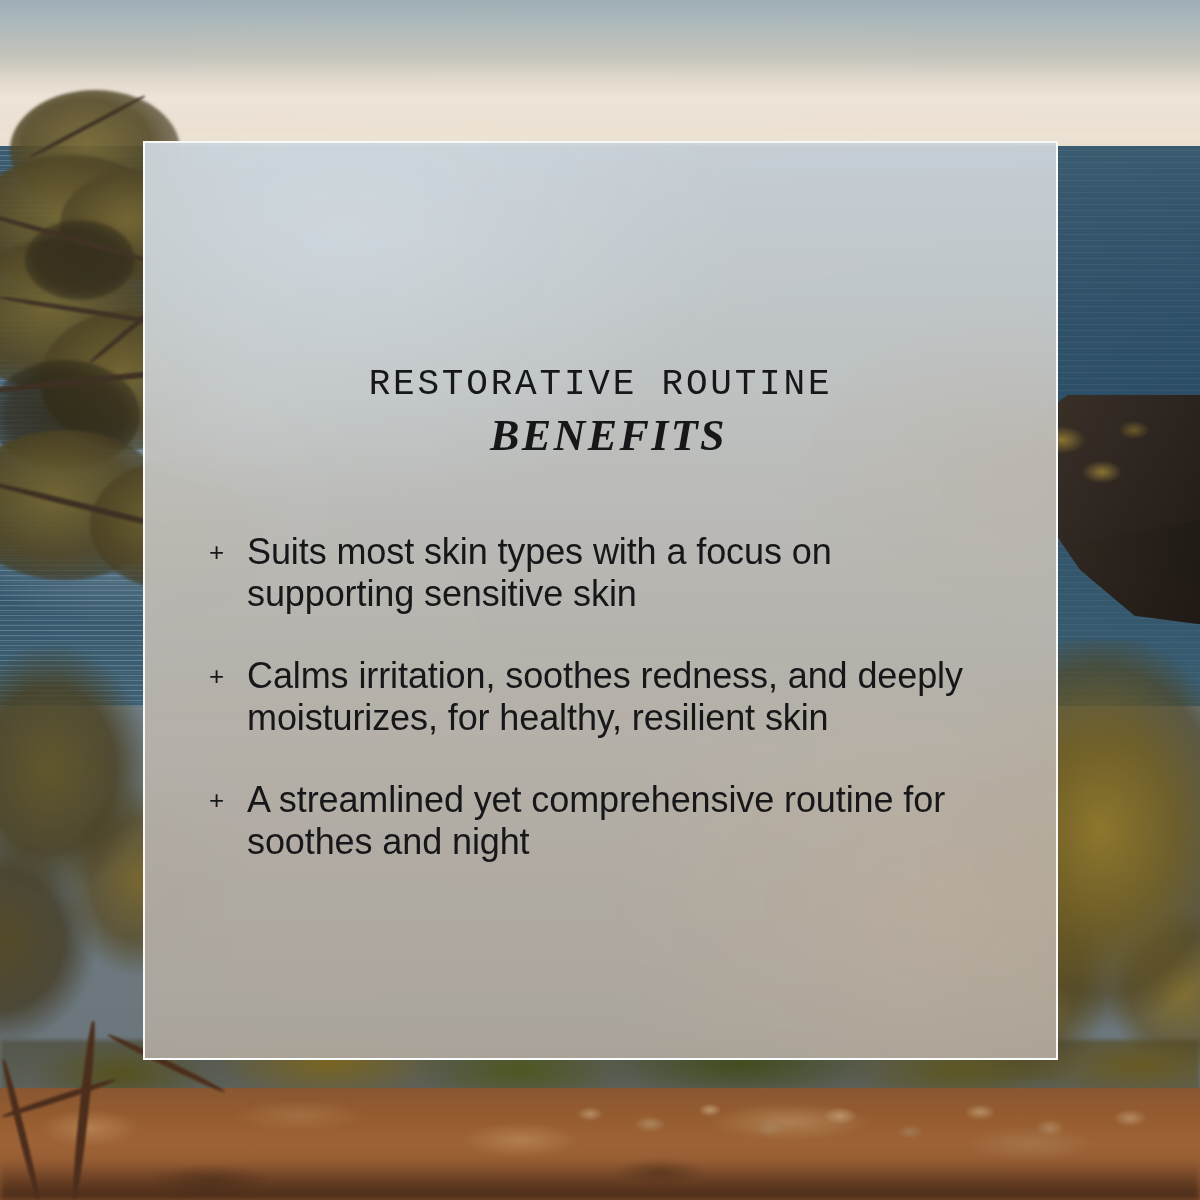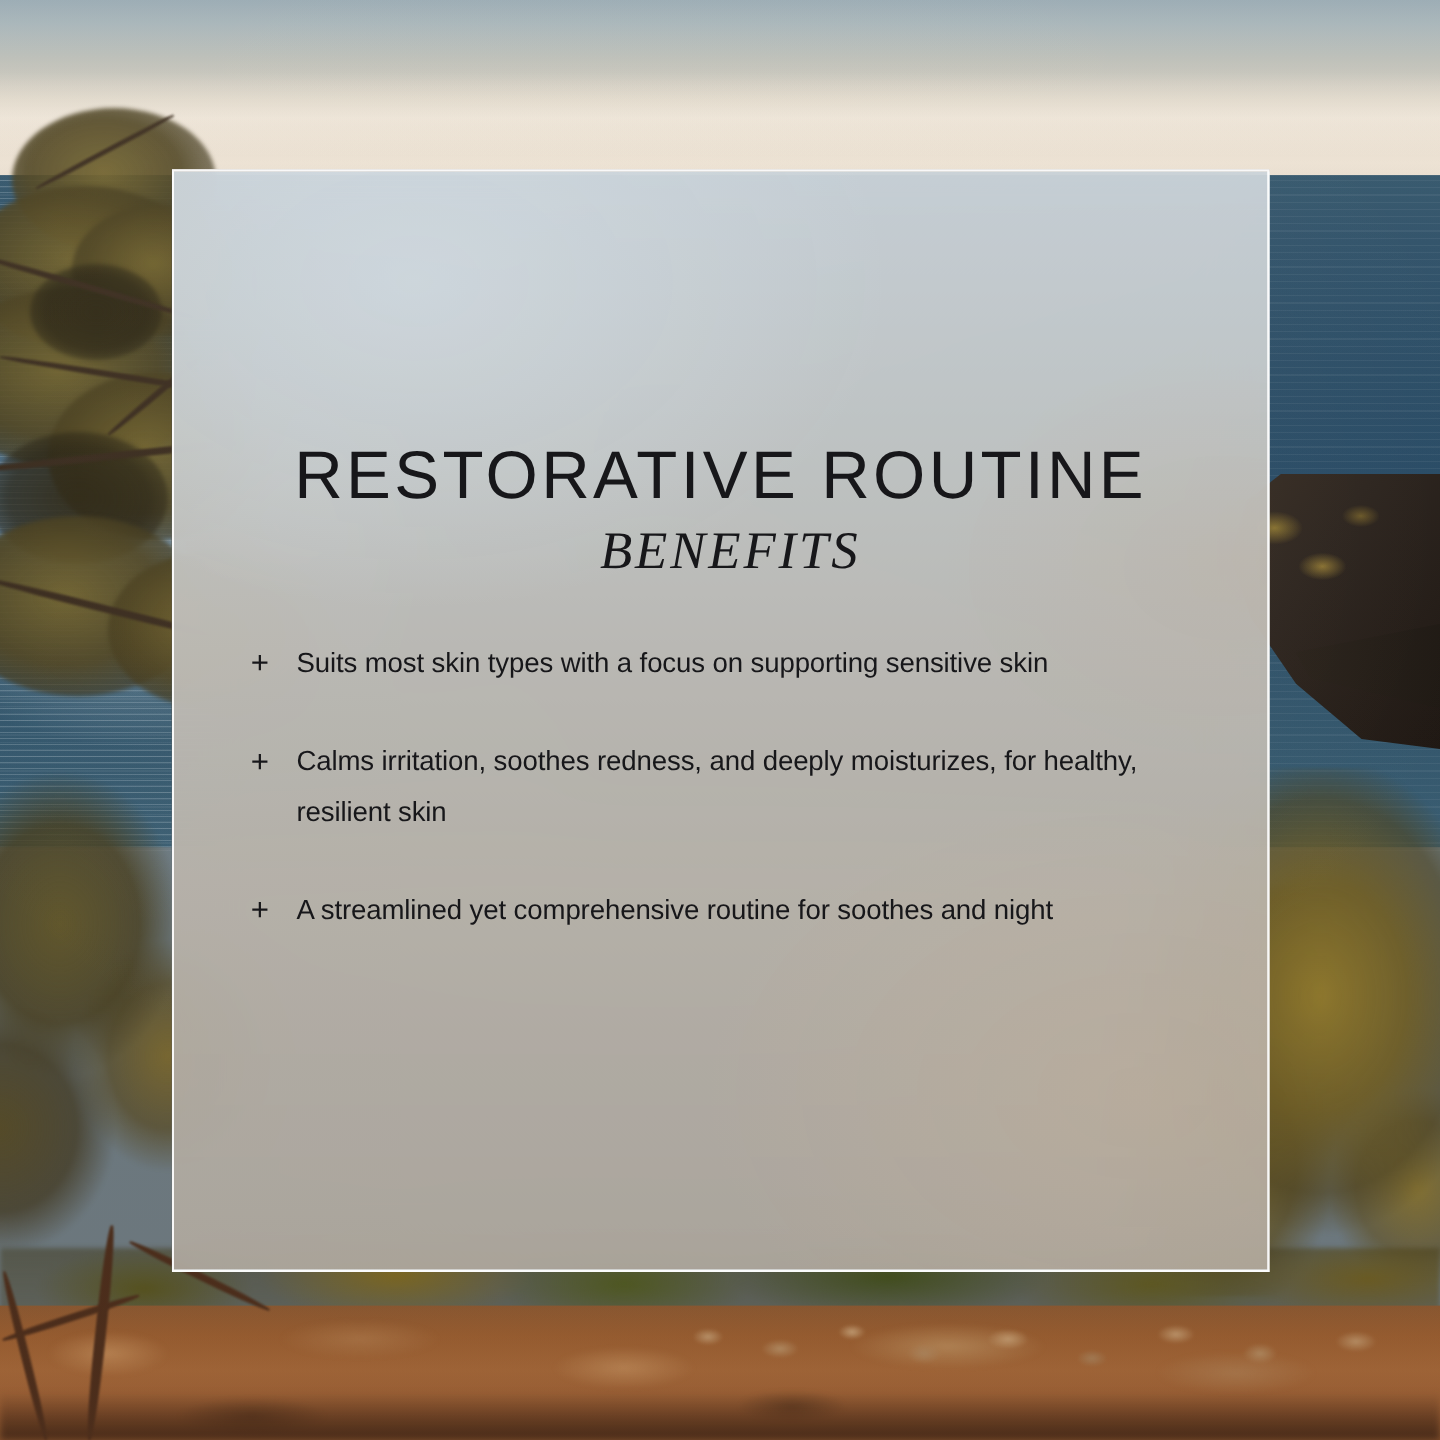--- a/index.html
+++ b/index.html
@@ -328,34 +328,34 @@
   }
 
   .heading-block {
     position: absolute;
     left: 0;
     top: 222px;
     width: 100%;
     text-align: center;
   }
   .heading-line1 {
-    font-family: Liberation Sans, sans-serif;
-    font-size: 56px;
+    font-family: Liberation Mono, monospace;
+    font-size: 36px;
     font-weight: 400;
     letter-spacing: 2.8px;
     color: #17171a;
     line-height: 1.12;
     margin: 0;
     white-space: nowrap;
   }
   .heading-line2 {
     font-family: "Liberation Serif", "DejaVu Serif", serif;
     font-style: italic;
     font-size: 44px;
-    font-weight: 400;
+    font-weight: 700;
     letter-spacing: 2.4px;
     color: #17171a;
     line-height: 1.22;
     margin: 4px 0 0 16px;
     white-space: nowrap;
   }
 
   .benefits-list {
     position: absolute;
     left: 62px;
@@ -380,21 +380,21 @@
     font-weight: 400;
     color: #17171a;
     line-height: 42px;
     text-align: left;
     padding-left: 2px;
     box-sizing: border-box;
   }
   .benefit-text {
     flex: 1 1 auto;
     font-family: "Liberation Sans", sans-serif;
-    font-size: 23px;
+    font-size: 36px;
     font-weight: 400;
     color: #17171a;
     line-height: 42px;
     letter-spacing: -0.1px;
   }
 </style>
 </head>
 <body>
 
 <div class="stage">

